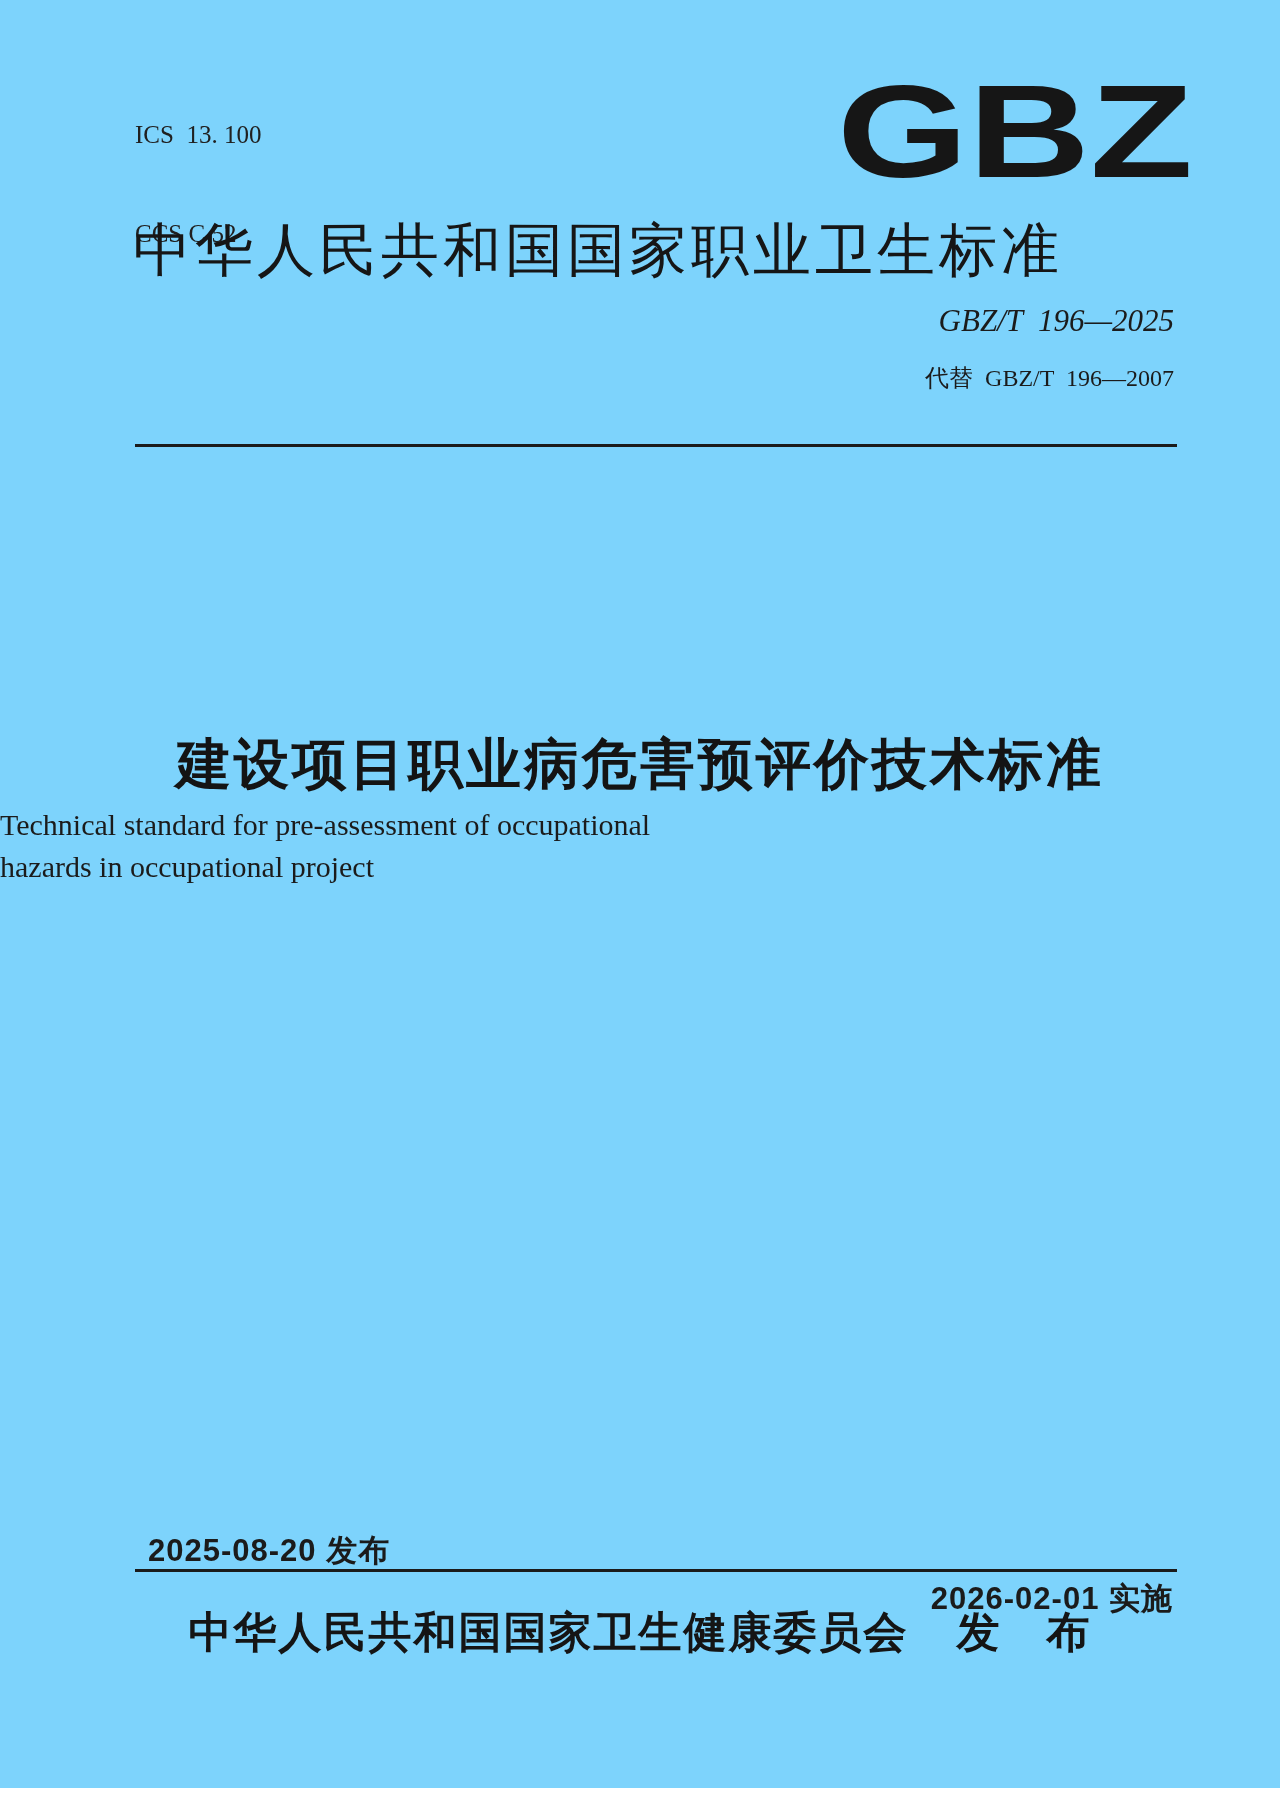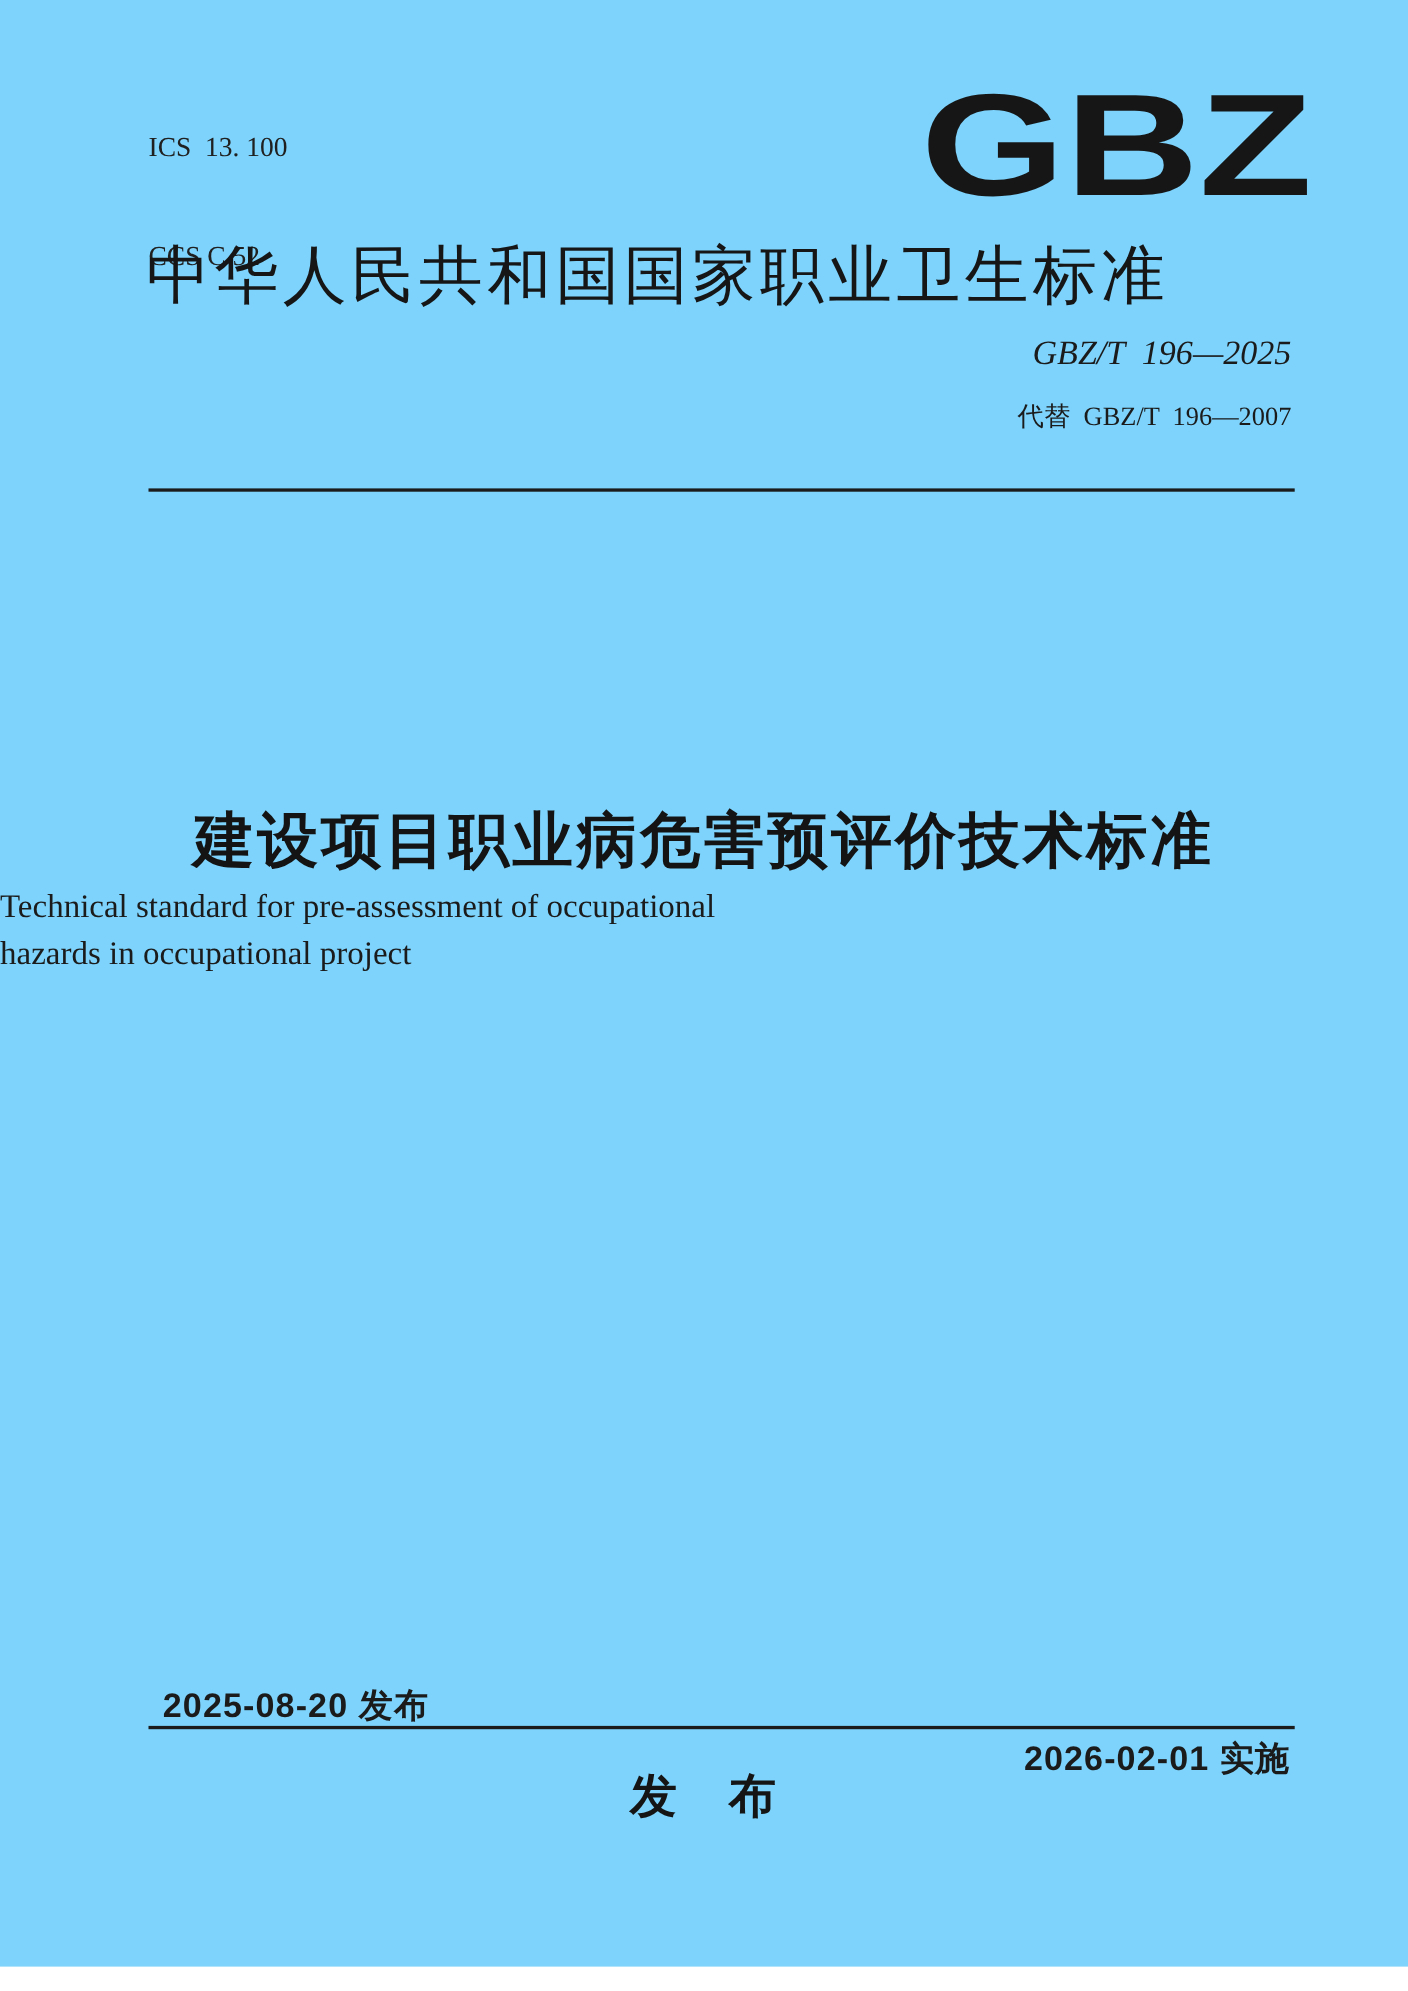--- a/index.html
+++ b/index.html
@@ -110,20 +110,21 @@
   <div class="main-title">建设项目职业病危害预评价技术标准</div>
   <div class="en-title en-line1">Technical standard for pre-assessment of occupational</div>
   <div class="en-title en-line2">hazards in occupational project</div>
 
   <div class="date-row-left">2025-08-20 发布</div>
   <div class="date-row-right">2026-02-01 实施</div>
 
   <div class="rule-bottom"></div>
 
   <div class="issuer-row">
+    <span>中华人民共和国国家卫生健康委员会</span>
     <span>发　布</span>
   </div>
 
   <div class="watermark" style="color: rgb(169, 169, 169);">
     <span>
       
     </span>
     
   </div>
 

